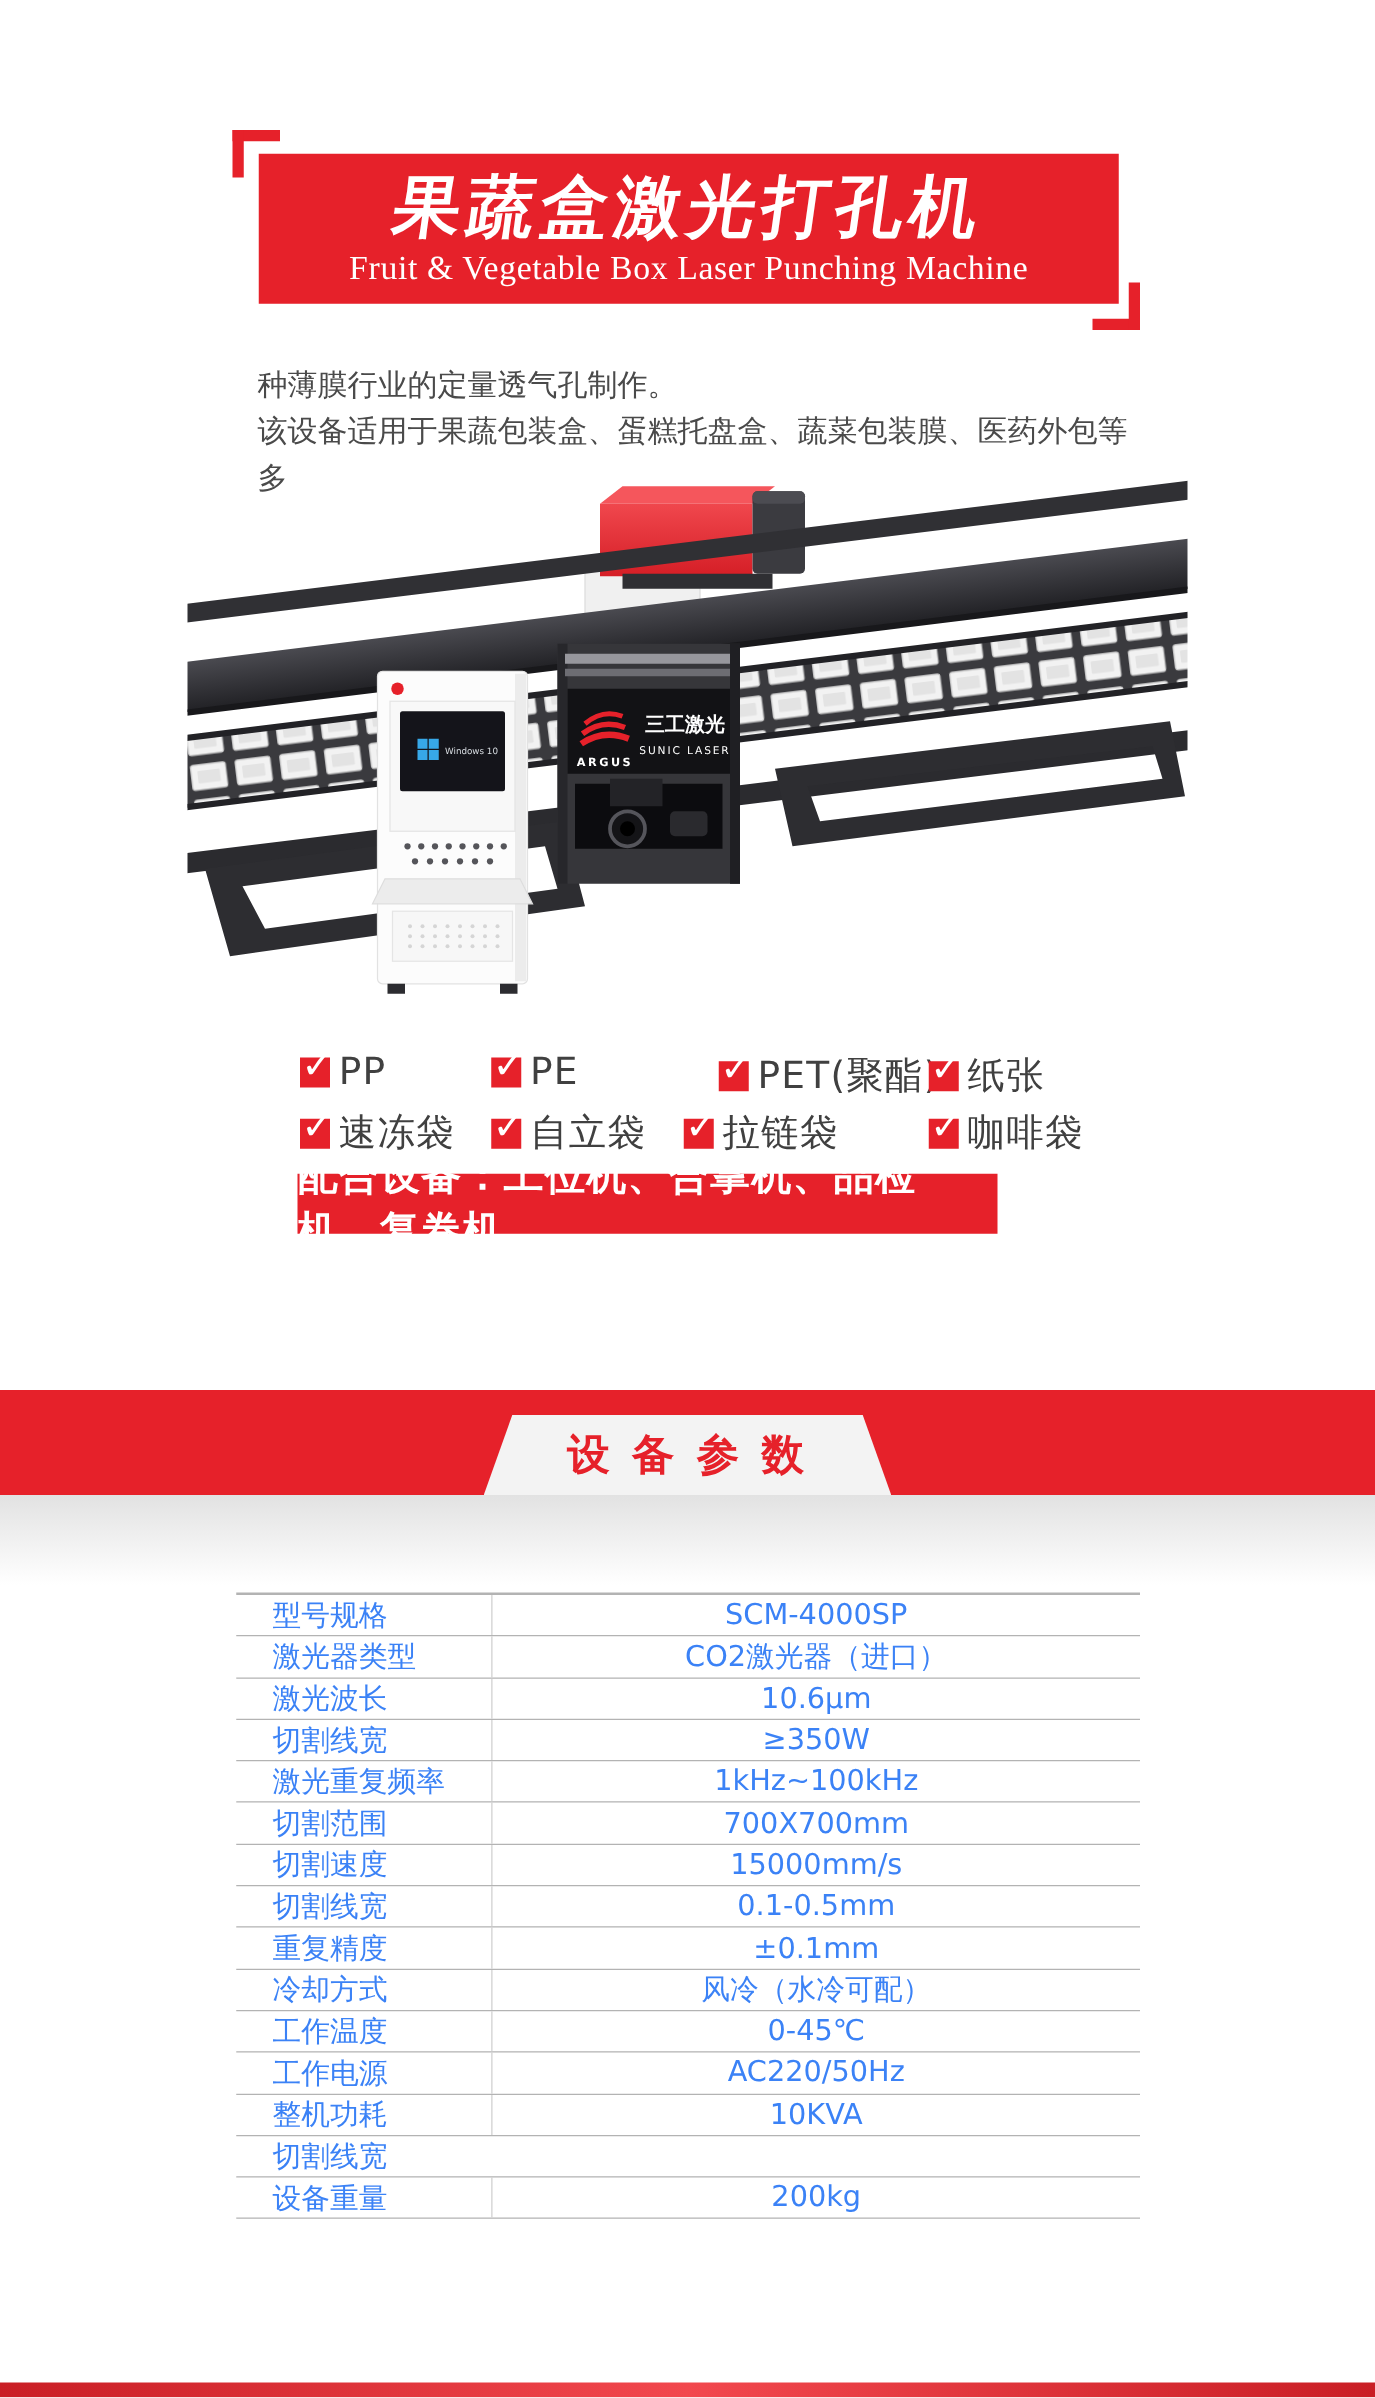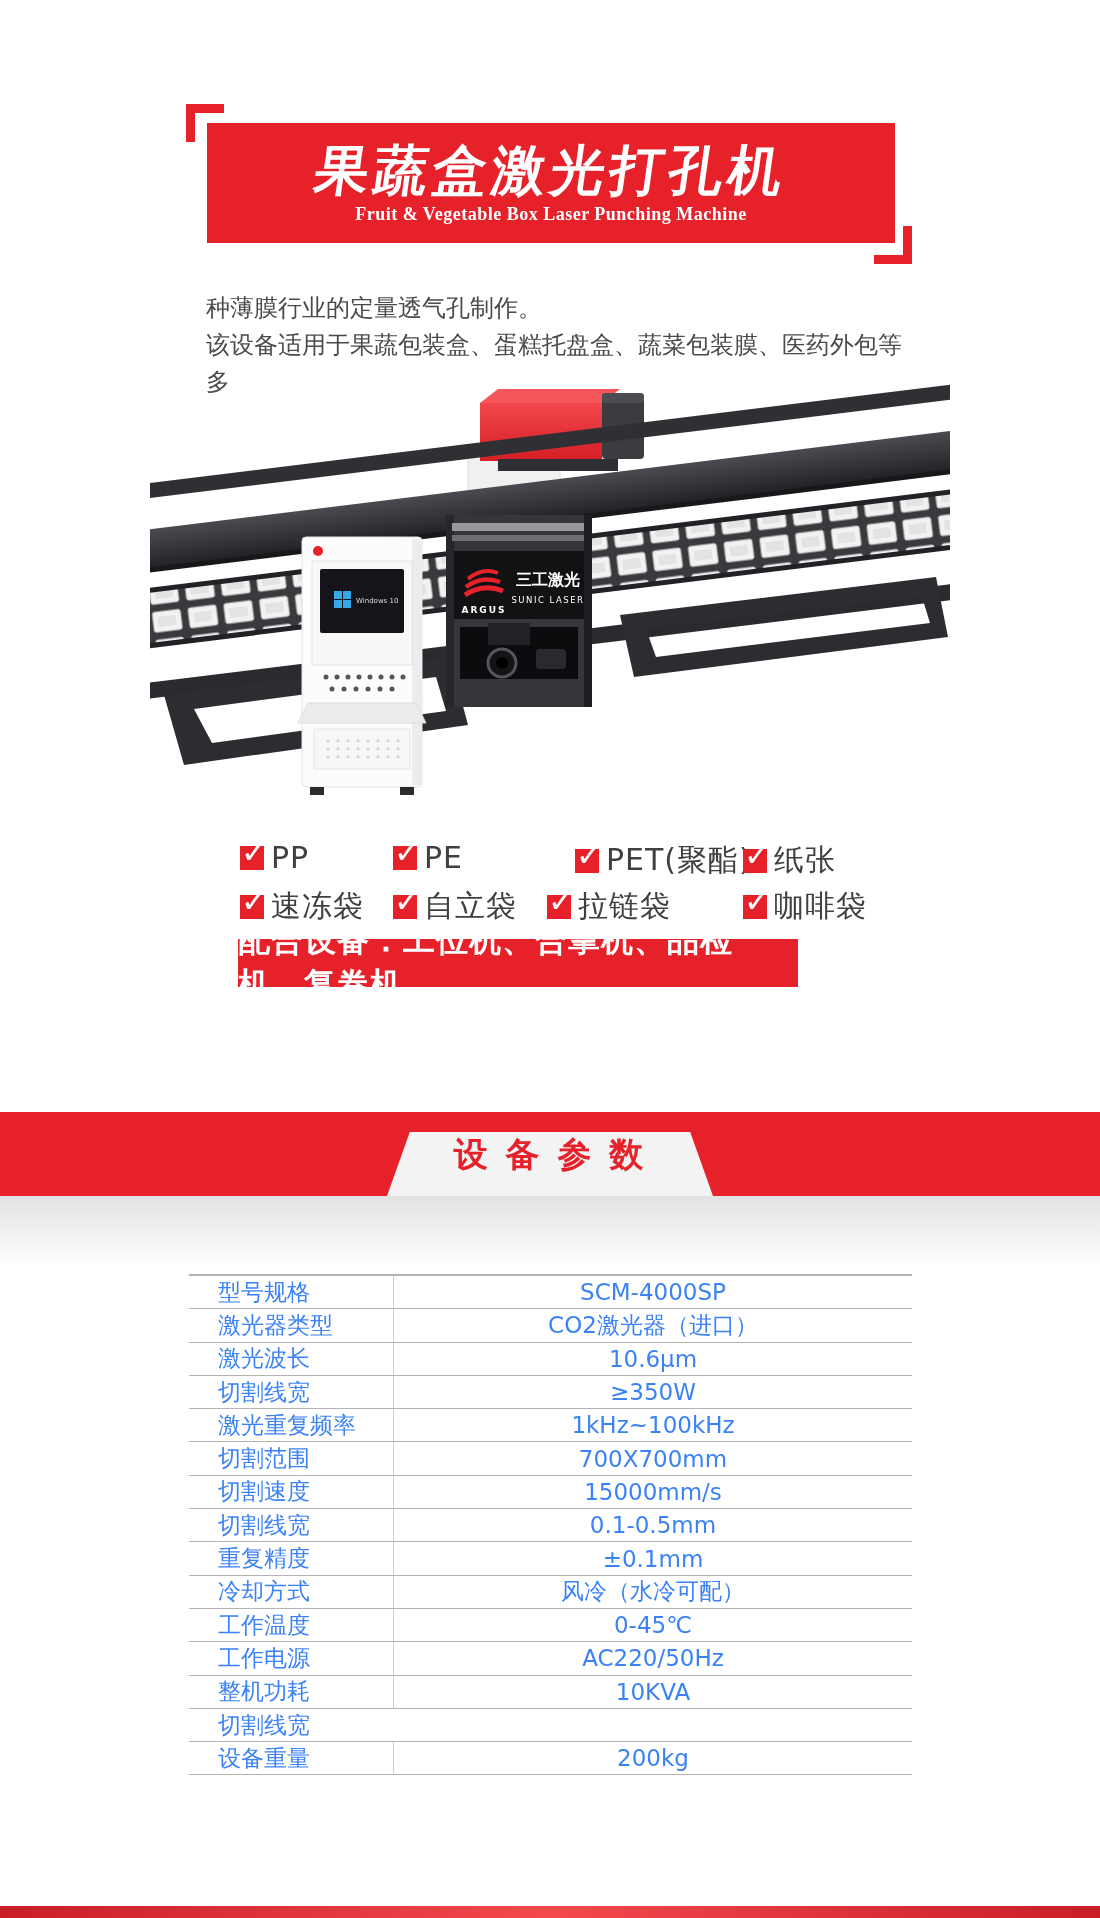--- a/index.html
+++ b/index.html
@@ -23,21 +23,21 @@
     position:absolute; left:207px; top:123px; width:688px; height:120px;
     background:#e6212a; color:#ffffff; text-align:center;
     display:flex; flex-direction:column; justify-content:center;
   }
   .banner h1 {
     font-size:54px; font-weight:bold; letter-spacing:5px; line-height:1.1;
   }
   .banner h1 .skew { display:inline-block; transform:skewX(-8deg); }
   .banner .sub {
     font-family:"Liberation Serif","DejaVu Serif",serif;
-    font-size:18px; font-weight:bold; margin-top:4px; letter-spacing:0.5px;
+    font-size:27px; font-weight:normal; margin-top:4px; letter-spacing:0.5px;
   }
   
   .intro {
     position:absolute; left:206px; top:290px; width:700px;
     font-size:24px; line-height:37px; color:#4a4a4a;
   }
   
   .machine { position:absolute; left:150px; top:365px; width:800px; height:460px; }
   
   .mat { position:absolute; display:flex; align-items:center; }
@@ -58,21 +58,21 @@
   }
   
   .param-band {
     position:absolute; left:0; top:1112px; width:1100px; height:84px;
     background:#e6212a;
   }
   .param-trap {
     position:absolute; left:387px; top:20px; width:326px; height:64px;
     background:#f3f3f3;
     clip-path:polygon(7% 0, 93% 0, 100% 100%, 0 100%);
-    display:flex; align-items:flex-start; justify-content:center;
+    display:flex; align-items:center; justify-content:center;
   }
   .param-title {
     color:#e6212a; font-size:34px; font-weight:bold; letter-spacing:3px;
   }
   .param-fade {
     position:absolute; left:0; top:1196px; width:1100px; height:72px;
     background:linear-gradient(#e2e2e2, #ffffff);
   }
   
   .spec-table {

